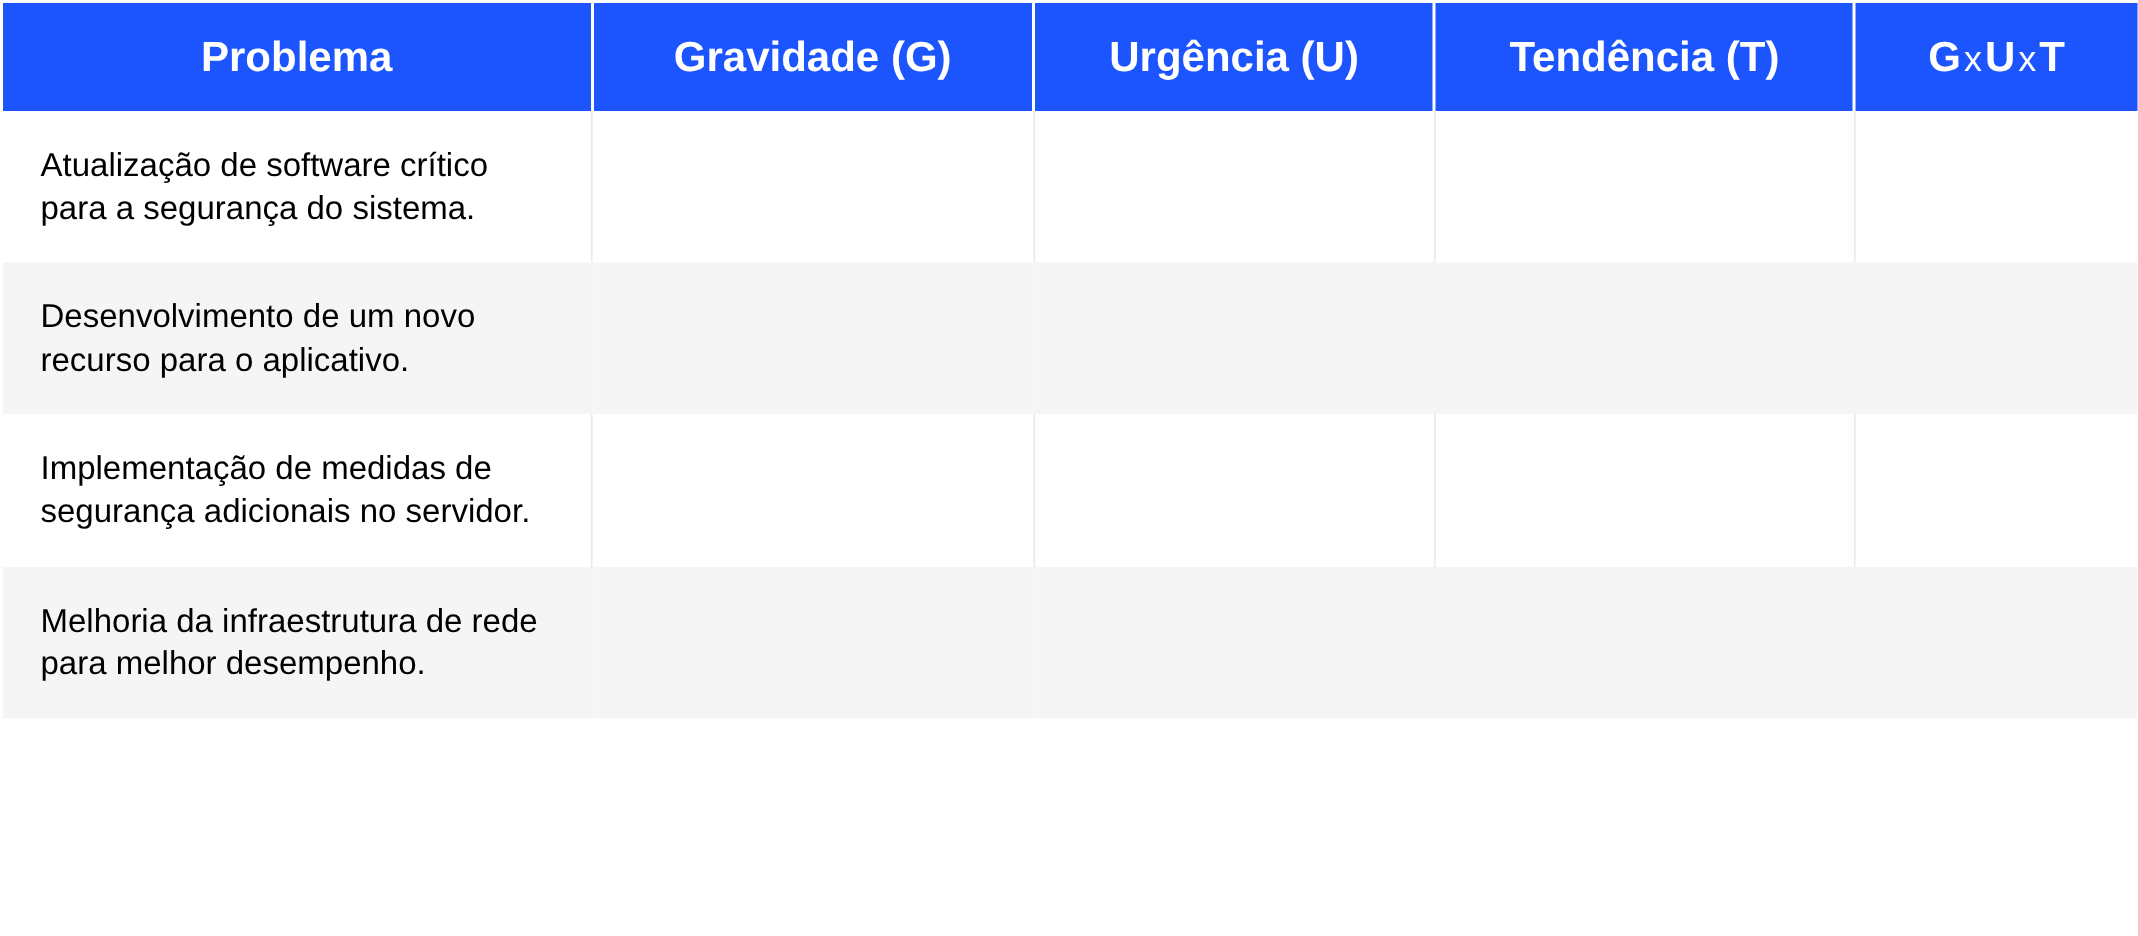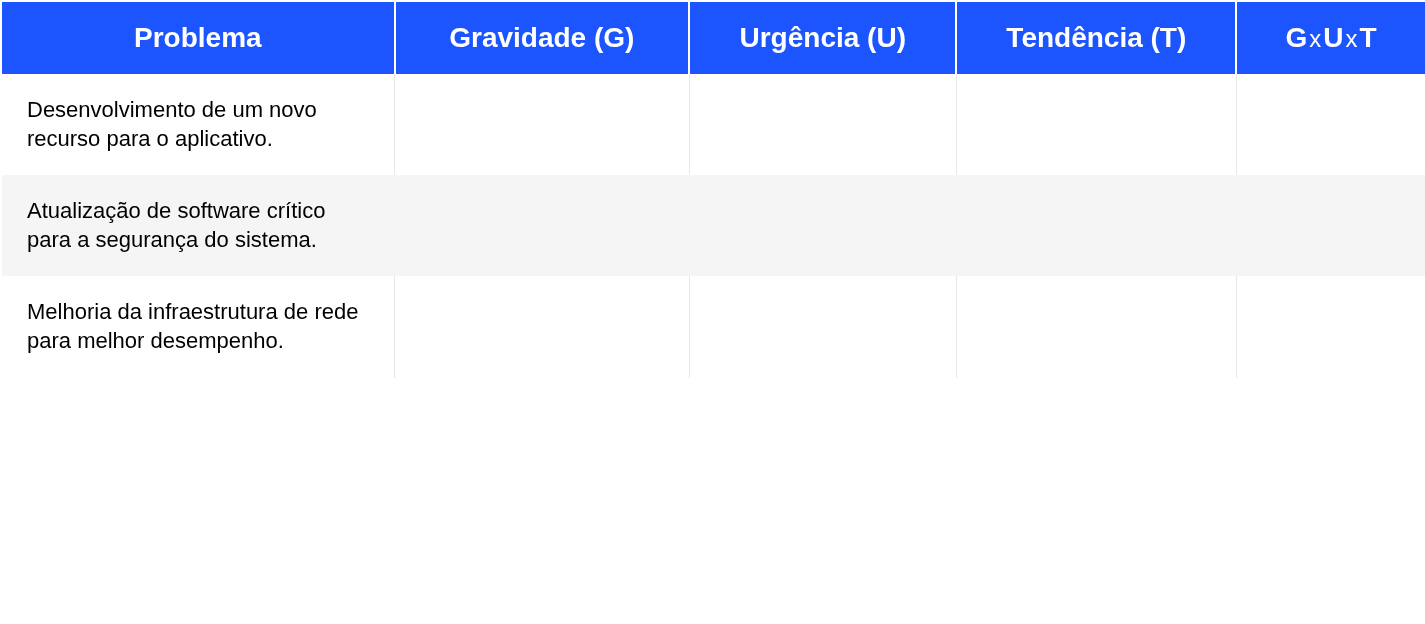--- a/index.html
+++ b/index.html
@@ -77,28 +77,35 @@
       <th class="col-t">Tendência (T)</th>
       <th class="col-gut">
         <span class="gut-mult">
           <span>G</span><span class="x">x</span><span>U</span><span class="x">x</span><span>T</span>
         </span>
       </th>
     </tr>
   </thead>
   <tbody>
     <tr>
+      <td class="problema-cell">Atualização de software crítico para a segurança do sistema.</td>
+      <td></td>
+      <td></td>
+      <td></td>
+      <td></td>
+    </tr>
+    <tr>
       <td class="problema-cell">Desenvolvimento de um novo recurso para o aplicativo.</td>
       <td></td>
       <td></td>
       <td></td>
       <td></td>
     </tr>
     <tr>
-      <td class="problema-cell">Atualização de software crítico para a segurança do sistema.</td>
+      <td class="problema-cell">Implementação de medidas de segurança adicionais no servidor.</td>
       <td></td>
       <td></td>
       <td></td>
       <td></td>
     </tr>
     <tr>
       <td class="problema-cell">Melhoria da infraestrutura de rede para melhor desempenho.</td>
       <td></td>
       <td></td>
       <td></td>

